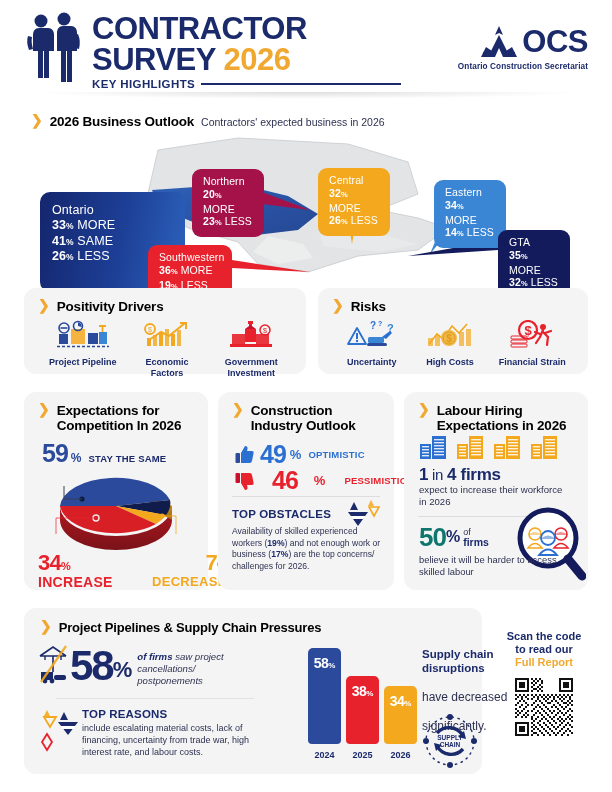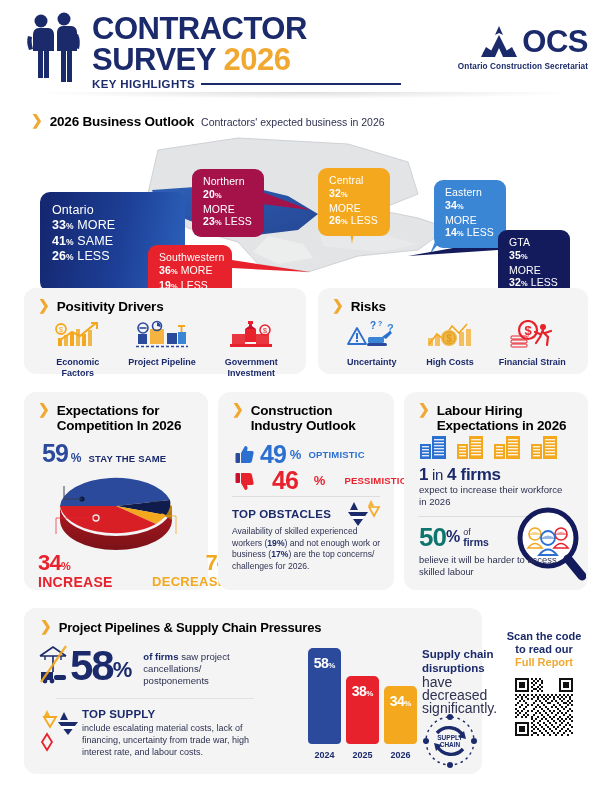--- a/index.html
+++ b/index.html
@@ -120,35 +120,35 @@
   .of-firms { font-size:9px; line-height:10px; color:#2e3150; margin-left:3px; padding-top:3px; }
   .of-firms b { font-size:10.5px; color:#1b2a6b; }
   .lab-50sub { position:absolute; left:15px; top:162px; width:140px; font-size:9.4px; line-height:11.6px; color:#2e3150; }
 
   
   .bot-head { position:absolute; left:16px; top:12px; }
   .bot-head .sec-title { font-size:13px; }
   .p58 { position:absolute; left:46px; top:38px; display:flex; align-items:flex-start; }
   .n58 { font-size:42px; font-weight:bold; color:#1b2a6b; letter-spacing:-2px; line-height:40px; }
   .p58pct { font-size:22px; font-weight:bold; color:#1b2a6b; line-height:48px; }
-  .p58txt { width:112px; font-size:9.6px; line-height:11.8px; color:#2e3150; padding-top:5px; margin-left:11px; }
+  .p58txt { width:112px; font-size:9.6px; line-height:11.8px; color:#2e3150; padding-top:5px; margin-left:5px;font-style:italic; }
   .p58txt b { font-weight:bold; color:#1b2a6b; }
   .bot-div { position:absolute; left:32px; top:90px; width:198px; height:1px; background:#e2e2e4; }
   .reasons { position:absolute; left:58px; top:100px; width:190px; }
   .r-title { font-size:11.5px; font-weight:bold; color:#1b2a6b; letter-spacing:0.2px; }
   .r-body { font-size:9px; line-height:12px; color:#2e3150; margin-top:2px; }
   .bars { position:absolute; left:284px; top:42px; width:110px; height:110px; }
   .bar { position:absolute; bottom:16px; width:33px; border-radius:5px 5px 4px 4px; }
   .bar-lbl { position:absolute; bottom:0; width:33px; text-align:center; font-size:9px; font-weight:bold; color:#1b2a6b; }
   .bar-val { position:absolute; top:6px; width:100%; text-align:center; color:#fff; font-weight:bold; }
   .bar-val .bn { font-size:14px; letter-spacing:-0.5px; }
   .bar-val .bp { font-size:8px; }
   .sc-text { position:absolute; left:398px; top:40px; width:90px; }
   .sc-t1 { font-size:11.5px; font-weight:bold; color:#1b2a6b; line-height:13.5px; }
-  .sc-t2 { font-size:14px; color:#2e3150; line-height:12.5px; margin-top:1px; }
+  .sc-t2 { font-size:12px; color:#2e3150; line-height:12.5px; margin-top:16px; }
 
   
   .qr-sec { position:absolute; left:492px; top:630px; width:104px; text-align:center; }
   .qr-l1 { font-size:11px; font-weight:bold; color:#1b2a6b; line-height:13px; }
   .qr-l2 { font-size:11px; font-weight:bold; color:#f0a830; line-height:13px; }
   .qr-box { margin:7px auto 0 auto; width:62px; height:62px; background:#fff; padding:2px; }
 </style>
 </head>
 <body>
 
@@ -259,49 +259,49 @@
       </div>
     </div>
   </div>
 
   <div class="card pos-card">
     <div class="sec-head" style="position:absolute;left:14px;top:11px;">
       <span class="chev">❯</span>
       <span class="sec-title">Positivity Drivers</span>
     </div>
     <div class="icon-row" style="left:14px;top:32px;width:258px;justify-content:space-around;">
+      <div class="icon-item" style="width:86px;">
+        <svg width="56" height="30" viewBox="0 0 56 30">
+          <rect x="4" y="14" width="9" height="10" fill="#2b4a9b"></rect>
+          <circle cx="9" cy="8" r="5" fill="none" stroke="#2b4a9b" stroke-width="1.6"></circle>
+          <rect x="5.5" y="7.2" width="7" height="1.6" fill="#2b4a9b"></rect>
+          <rect x="16" y="9" width="14" height="15" fill="#f3a81e" opacity="0.85"></rect>
+          <circle cx="23" cy="6" r="4.5" fill="none" stroke="#2b4a9b" stroke-width="1.6"></circle>
+          <path d="M23 6 L23 2.2 A3.8 3.8 0 0 1 26.5 7 Z" fill="#2b4a9b"></path>
+          <rect x="33" y="13" width="10" height="11" fill="#2b4a9b"></rect>
+          <path d="M44 6 h7 M47.5 6 v6" stroke="#f3a81e" stroke-width="1.8" fill="none"></path>
+          <rect x="44" y="12" width="8" height="12" fill="#3a86d4"></rect>
+          <path d="M2 26.5 h52" stroke="#2b4a9b" stroke-width="1.4" stroke-dasharray="3 2"></path>
+        </svg>
+        <div class="icon-cap">Project Pipeline</div>
+      </div>
       <div class="icon-item" style="width:76px;">
         <svg width="48" height="30" viewBox="0 0 48 30">
           <circle cx="7" cy="9" r="5" fill="none" stroke="#f3a81e" stroke-width="1.8"></circle>
           <text x="7" y="12" font-size="7" fill="#f3a81e" text-anchor="middle" font-family="Liberation Sans">$</text>
           <rect x="4" y="18" width="4" height="8" fill="#f3a81e"></rect>
           <rect x="10" y="15" width="4" height="11" fill="#f0b849"></rect>
           <rect x="16" y="12" width="4" height="14" fill="#f3a81e"></rect>
           <rect x="22" y="9" width="4" height="17" fill="#f0b849"></rect>
           <rect x="28" y="14" width="4" height="12" fill="#f3a81e"></rect>
           <rect x="34" y="10" width="4" height="16" fill="#f0b849"></rect>
           <path d="M6 20 L18 12 L26 16 L42 3" stroke="#f3a81e" stroke-width="2" fill="none"></path>
           <path d="M37 3 h6 v6" stroke="#f3a81e" stroke-width="2" fill="none"></path>
         </svg>
         <div class="icon-cap"><span>Economic</span><br><span>Factors</span></div>
-      </div>
-      <div class="icon-item" style="width:86px;">
-        <svg width="56" height="30" viewBox="0 0 56 30">
-          <rect x="4" y="14" width="9" height="10" fill="#2b4a9b"></rect>
-          <circle cx="9" cy="8" r="5" fill="none" stroke="#2b4a9b" stroke-width="1.6"></circle>
-          <rect x="5.5" y="7.2" width="7" height="1.6" fill="#2b4a9b"></rect>
-          <rect x="16" y="9" width="14" height="15" fill="#f3a81e" opacity="0.85"></rect>
-          <circle cx="23" cy="6" r="4.5" fill="none" stroke="#2b4a9b" stroke-width="1.6"></circle>
-          <path d="M23 6 L23 2.2 A3.8 3.8 0 0 1 26.5 7 Z" fill="#2b4a9b"></path>
-          <rect x="33" y="13" width="10" height="11" fill="#2b4a9b"></rect>
-          <path d="M44 6 h7 M47.5 6 v6" stroke="#f3a81e" stroke-width="1.8" fill="none"></path>
-          <rect x="44" y="12" width="8" height="12" fill="#3a86d4"></rect>
-          <path d="M2 26.5 h52" stroke="#2b4a9b" stroke-width="1.4" stroke-dasharray="3 2"></path>
-        </svg>
-        <div class="icon-cap">Project Pipeline</div>
       </div>
       <div class="icon-item" style="width:86px;">
         <svg width="54" height="30" viewBox="0 0 54 30">
           <rect x="24" y="1" width="5" height="3" fill="#e8222c"></rect>
           <rect x="25" y="4" width="3" height="4" fill="#e8222c"></rect>
           <path d="M21 9 h11 v13 h-11z" fill="#e8222c"></path>
           <path d="M26.5 5 L21 9 h11z" fill="#c8102e"></path>
           <rect x="8" y="14" width="13" height="10" fill="#e8222c" opacity="0.9"></rect>
           <rect x="32" y="14" width="13" height="10" fill="#e8222c" opacity="0.9"></rect>
           <rect x="6" y="24" width="42" height="3" fill="#e8222c"></rect>
@@ -607,21 +607,21 @@
     <svg style="position:absolute;left:14px;top:100px;" width="40" height="44" viewBox="0 0 40 44">
       <path d="M9 2 l3 6 h-6z" fill="#f3a81e" opacity=".9"></path>
       <path d="M6 9 h12 l-6 10z" fill="none" stroke="#f3a81e" stroke-width="1.8"></path>
       <path d="M26 4 l4 8 h-8z" fill="#1b2a6b"></path>
       <path d="M20 14 h20 l-10 13z" fill="#1b2a6b"></path>
       <path d="M22.5 18 h15 l-2 3 h-11z" fill="#ffffff"></path>
       <path d="M9 26 l5 8 -5 8 -5 -8z" fill="none" stroke="#e8222c" stroke-width="1.8"></path>
     </svg>
 
     <div class="reasons">
-      <div class="r-title">TOP SUPPLY</div>
+      <div class="r-title">TOP REASONS</div>
       <div class="r-body">include escalating material costs, lack of financing, uncertainty from trade war, high interest rate, and labour costs.</div>
     </div>
 
     <div class="bars">
       <div class="bar" style="left:0;height:96px;background:#2b4a9b;">
         <div class="bar-val"><span class="bn">58</span><span class="bp">%</span></div>
       </div>
       <div class="bar-lbl" style="left:0;">2024</div>
 
       <div class="bar" style="left:38px;height:68px;background:#e8222c;">

